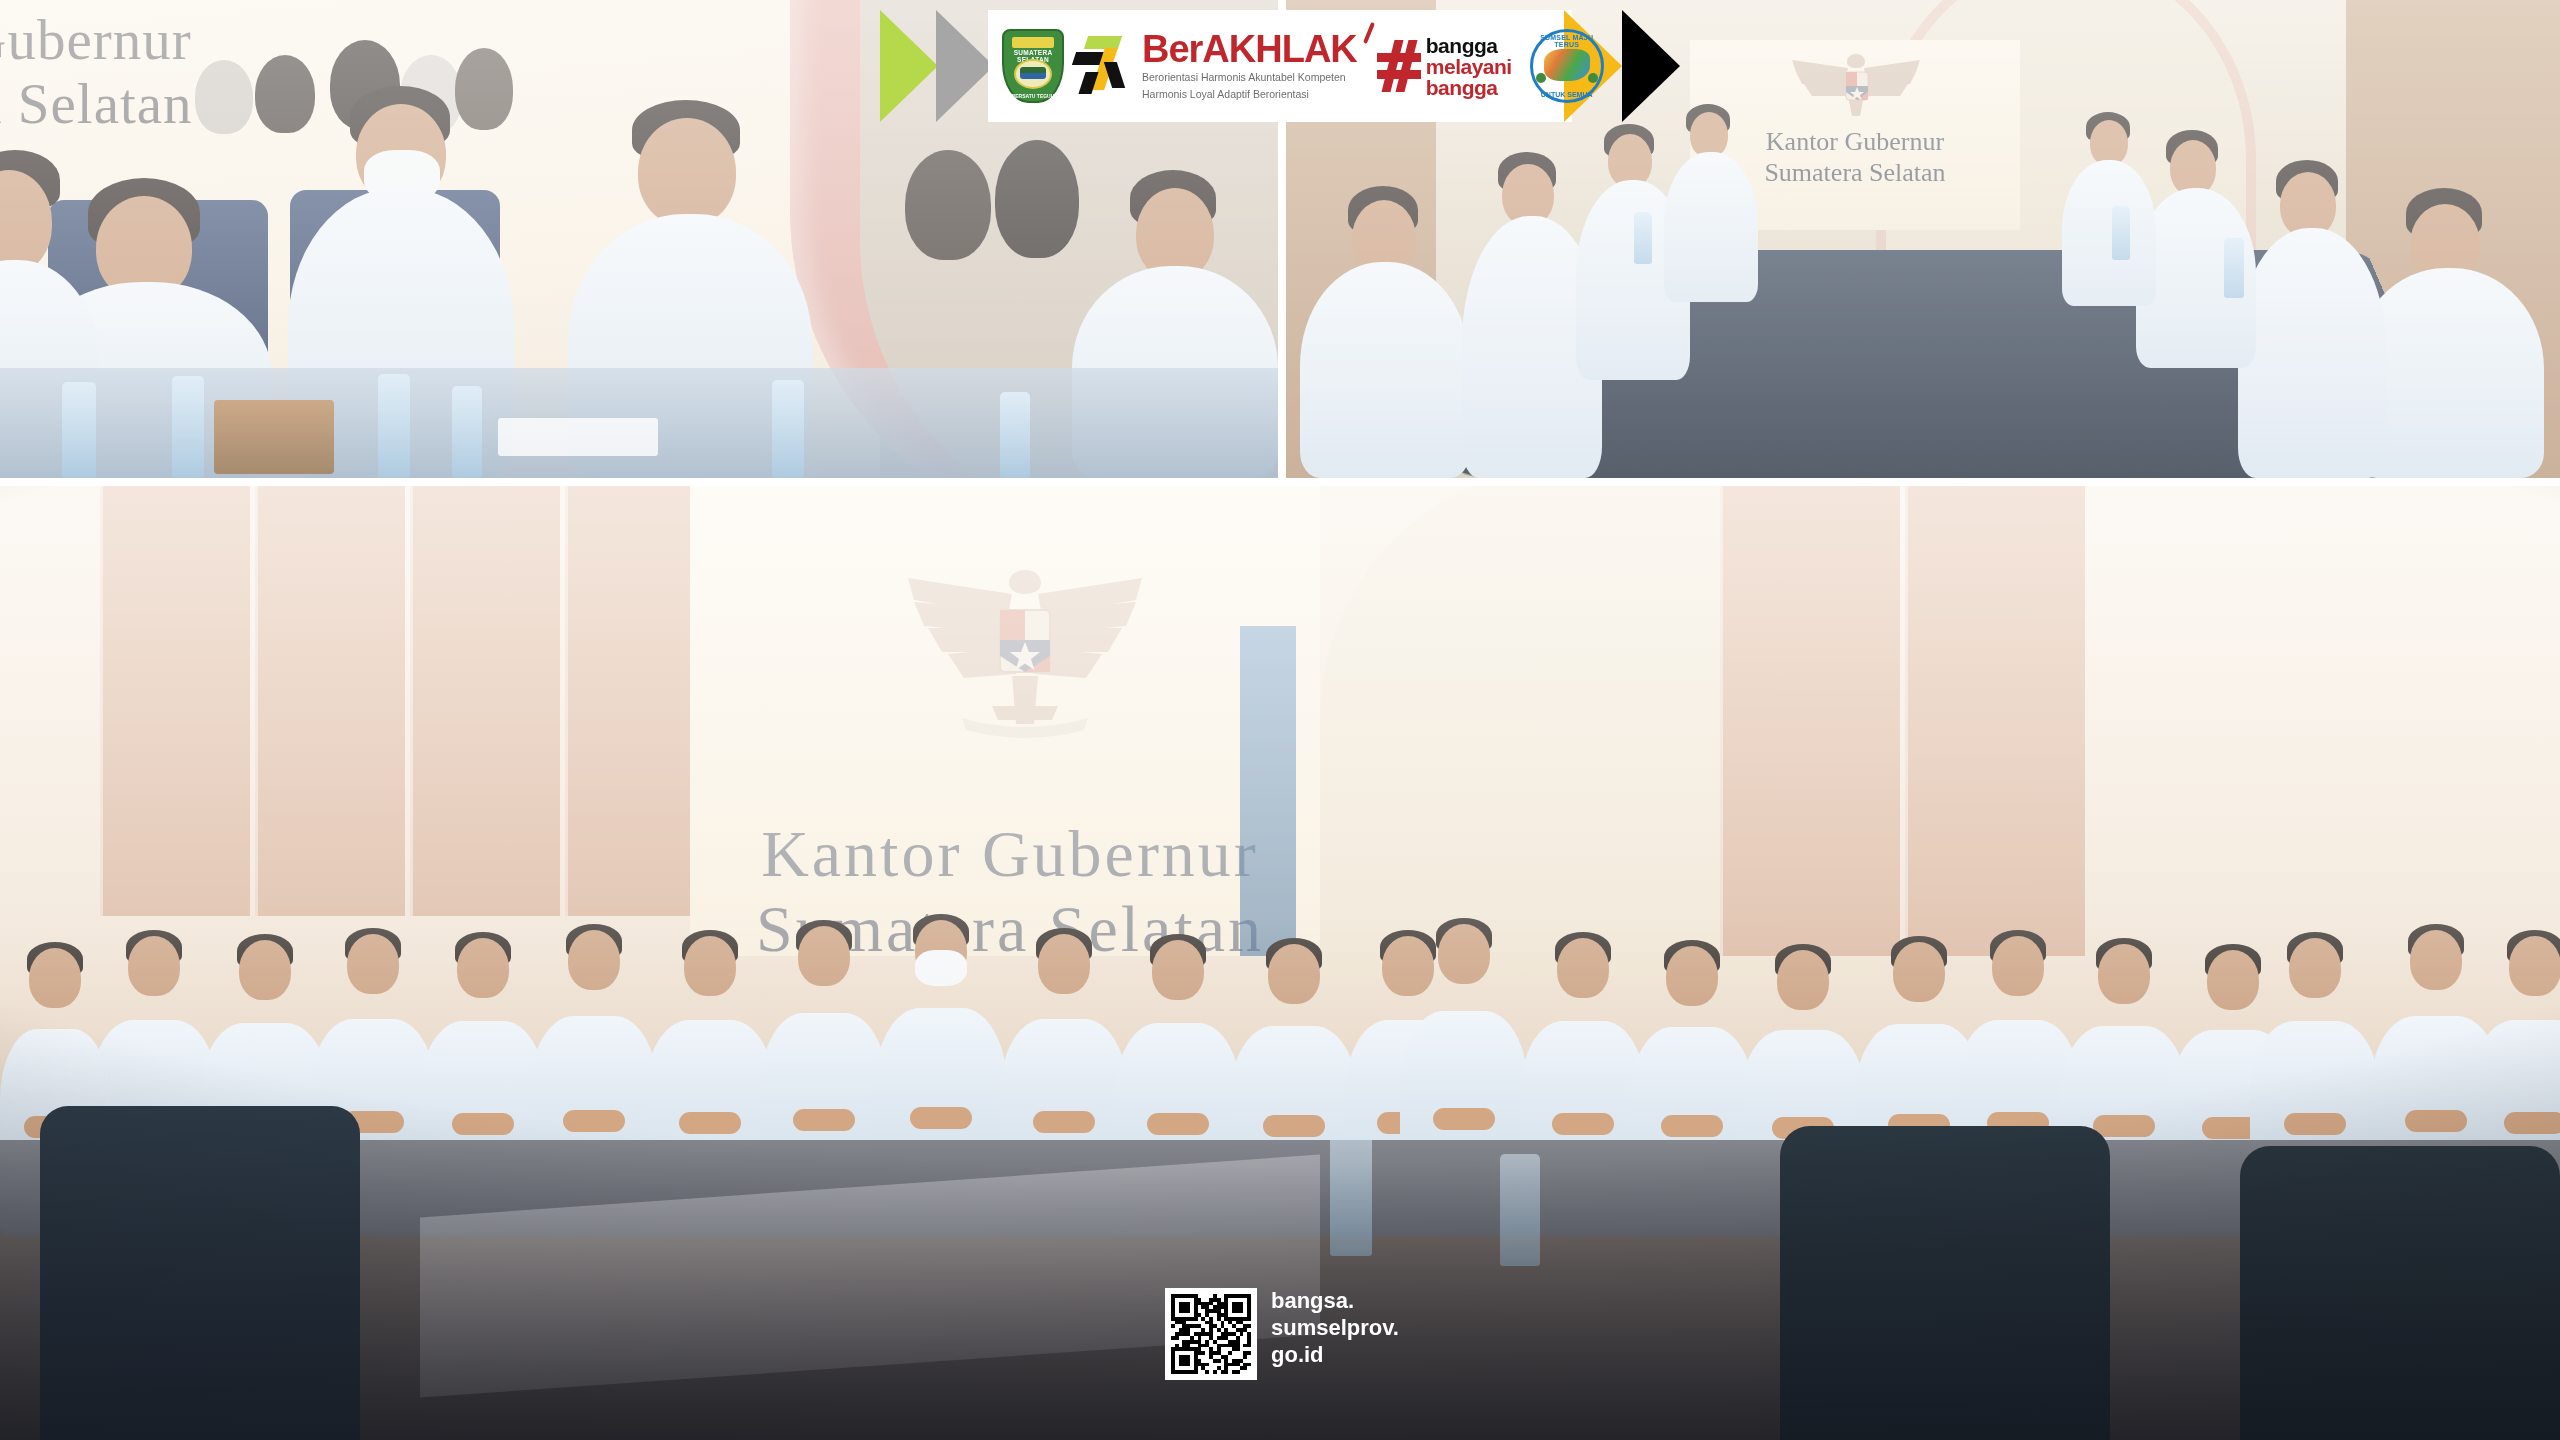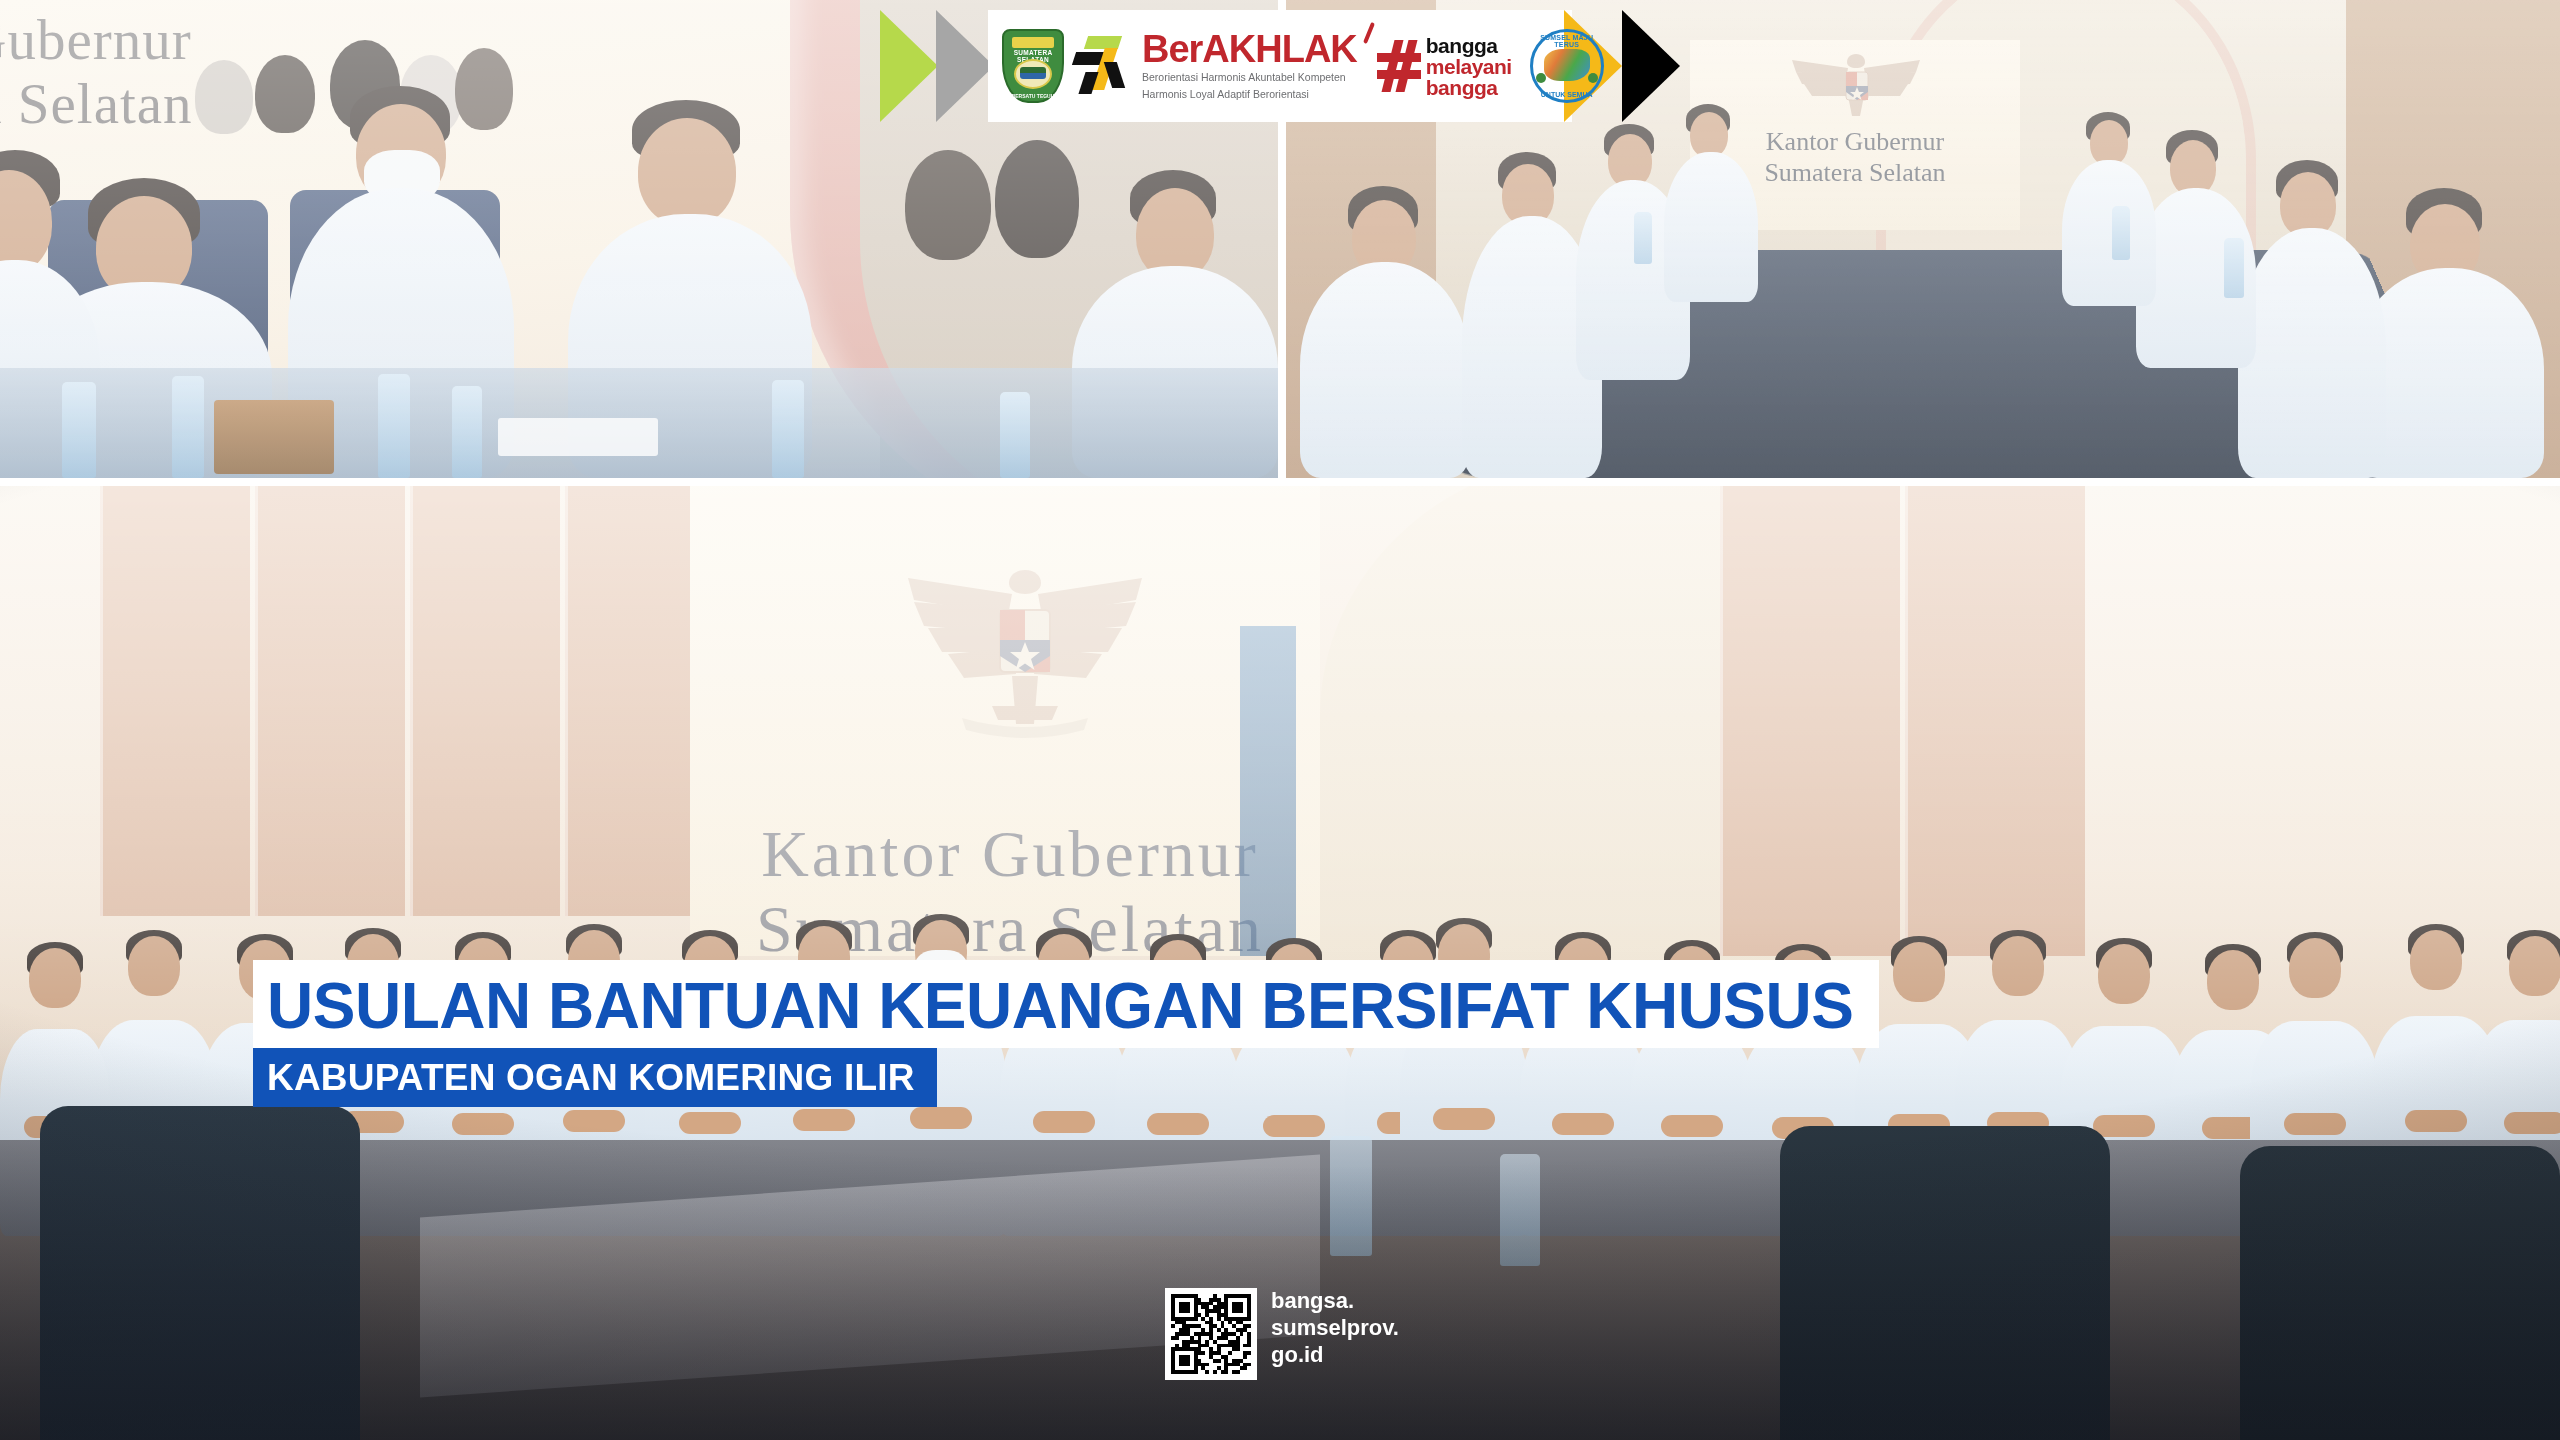--- a/index.html
+++ b/index.html
@@ -564,28 +564,20 @@
         <span class="smt-arc">SUMSEL MAJU TERUS</span>
         <span class="smt-map"></span>
         <span class="smt-dot" style="left:6px;top:44px;"></span>
         <span class="smt-dot" style="right:6px;top:44px;"></span>
         <span class="smt-arc2">UNTUK SEMUA</span>
       </div>
 
     </div>
   </div>
 
-  <div id="title-block">
-    <div class="title-main">
-      <h1>USULAN BANTUAN KEUANGAN BERSIFAT KHUSUS</h1>
-    </div>
-    <div class="title-sub">
-      <h2>KABUPATEN OGAN KOMERING ILIR</h2>
-    </div>
-  </div>
 
   <div id="qr-block">
     <div class="qr">
       <div class="qr-inner" id="qr-grid">
           <i></i>
           <i></i>
           <i></i>
           <i></i>
           <i></i>
           <i></i>

